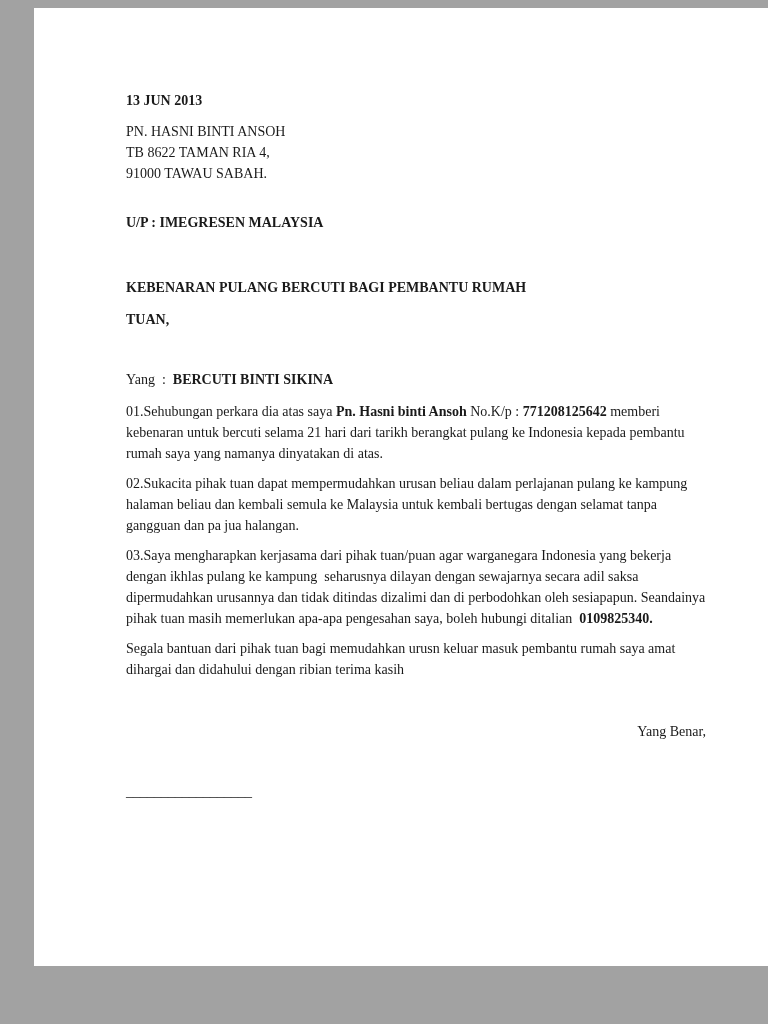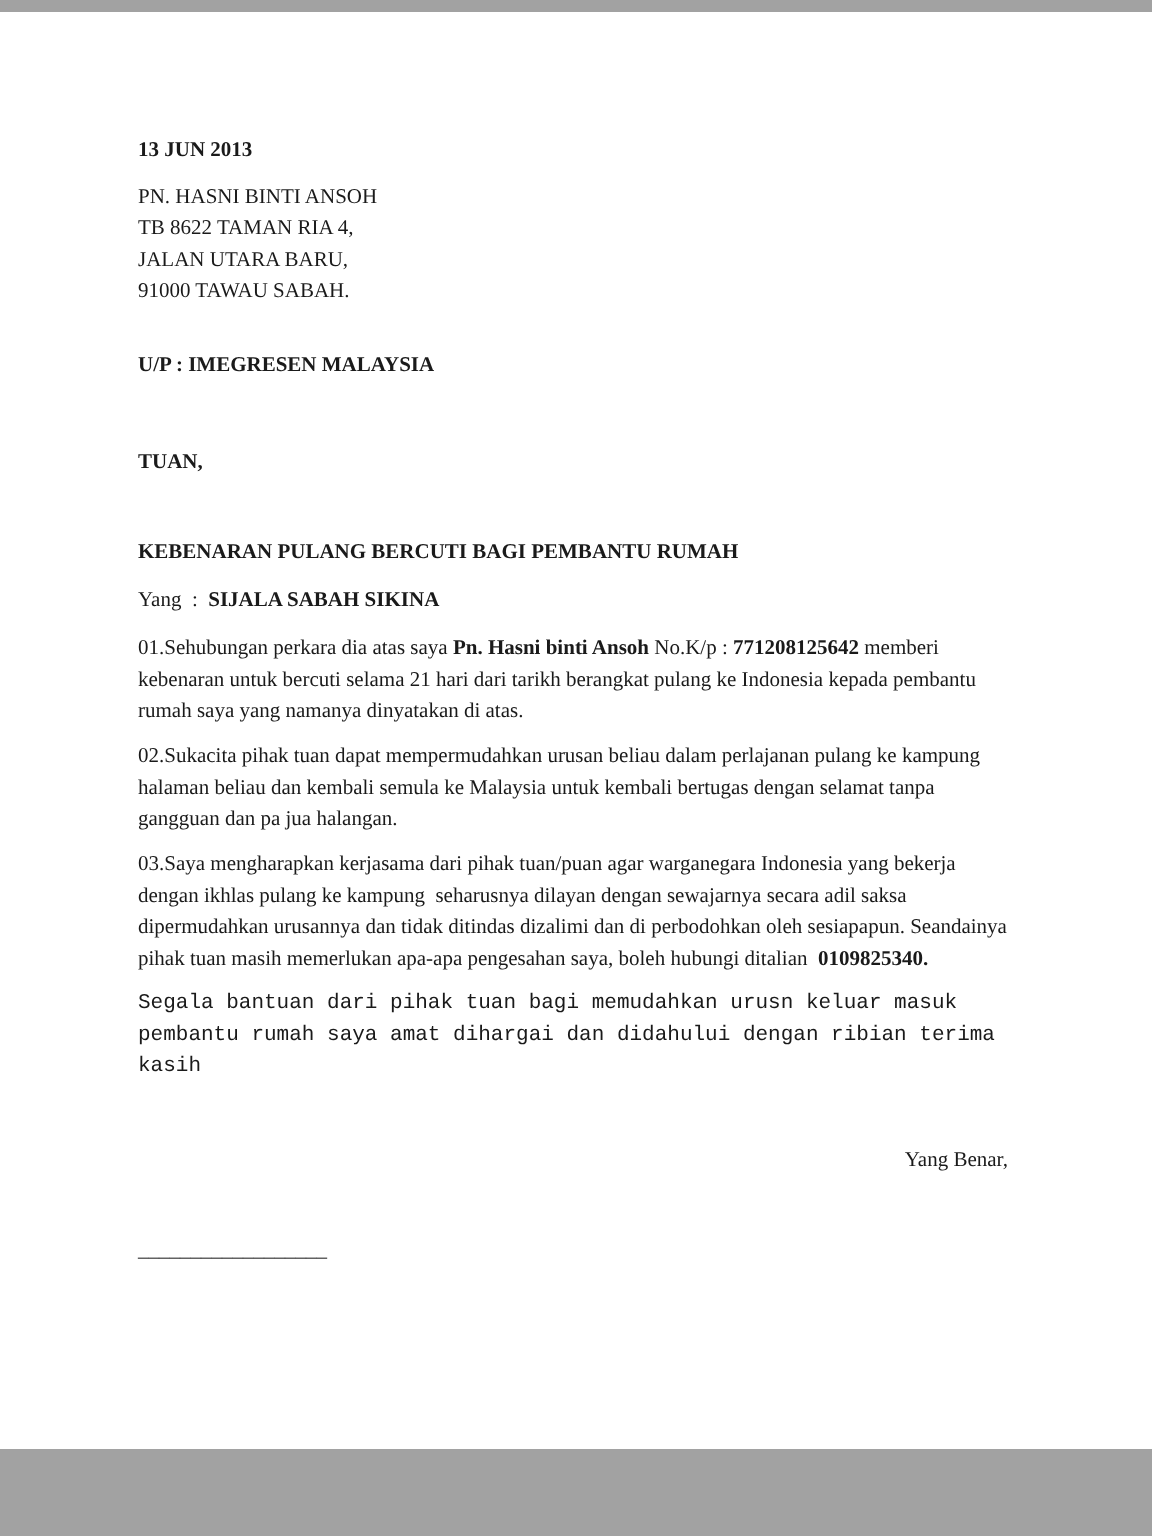--- a/index.html
+++ b/index.html
@@ -9,20 +9,21 @@
     height: 1024px;
     overflow: hidden;
     background: #a2a2a2;
     font-family: "Liberation Serif", "DejaVu Serif", serif;
   }
   .frame {
     position: relative;
     width: 640px;
     height: 1024px;
     background: #a2a2a2;
+    margin-left: 34px;
   }
   .paper {
     position: absolute;
     top: 8px;
     left: 0;
     width: 768px;
     height: 958px;
     background: #ffffff;
     box-sizing: border-box;
     padding: 82px 96px 0 92px;
@@ -35,46 +36,45 @@
     white-space: pre-wrap;
   }
   .bold { font-weight: bold; }
   .date-line { margin-bottom: 10px !important; }
   .address-block { margin-bottom: 28px; }
   .attention { margin-bottom: 44px !important; }
   .salutation { margin-bottom: 39px !important; }
   .subject { margin-bottom: 11px !important; }
   .field-line { margin-bottom: 11px !important; }
   .para { margin-bottom: 9px !important; }
-  .closing-para { margin-bottom: 41px !important; font-family: Liberation Mono, monospace; }
+  .closing-para { margin-bottom: 41px !important; }
   .sign-off { margin-bottom: 39px !important; text-align: right; }
   .signature-line { margin-bottom: 9px !important; }
 </style>
 </head>
 <body>
 
 <div class="frame">
   <div class="paper">
 
     <p class="bold date-line">13 JUN 2013</p>
 
     <div class="address-block">
       <p>PN. HASNI BINTI ANSOH</p>
       <p>TB 8622 TAMAN RIA 4,</p>
-      <p>JALAN UTARA BARU,</p>
       <p>91000 TAWAU SABAH.</p>
     </div>
 
     <p class="bold attention">U/P : IMEGRESEN MALAYSIA</p>
 
+    <p class="bold subject">KEBENARAN PULANG BERCUTI BAGI PEMBANTU RUMAH</p>
+
     <p class="bold salutation">TUAN,</p>
 
-    <p class="bold subject">KEBENARAN PULANG BERCUTI BAGI PEMBANTU RUMAH</p>
-
-    <p class="field-line"><span>Yang  :  </span><span style="font-weight: bold;">SIJALA SABAH SIKINA</span></p>
+    <p class="field-line"><span>Yang  :  </span><span style="font-weight: bold;">BERCUTI BINTI SIKINA</span></p>
 
 
     <p class="para"><span>01.Sehubungan perkara dia atas saya </span><span style="font-weight: bold;">Pn. Hasni binti Ansoh </span><span>No.K/p : </span><span style="font-weight: bold;">771208125642</span><span> memberi kebenaran untuk bercuti selama 21 hari dari tarikh berangkat pulang ke Indonesia kepada pembantu rumah saya yang namanya dinyatakan di atas.</span></p>
 
     <p class="para"><span>02.Sukacita pihak tuan dapat mempermudahkan urusan beliau dalam perlajanan pulang ke kampung halaman beliau dan kembali semula ke Malaysia untuk kembali bertugas dengan selamat tanpa gangguan dan pa jua halangan.</span></p>
 
     <p class="para"><span>03.Saya mengharapkan kerjasama dari pihak tuan/puan agar warganegara Indonesia yang bekerja dengan ikhlas pulang ke kampung  seharusnya dilayan dengan sewajarnya secara adil saksa dipermudahkan urusannya dan tidak ditindas dizalimi dan di perbodohkan oleh sesiapapun. Seandainya pihak tuan masih memerlukan apa-apa pengesahan saya, boleh hubungi ditalian  </span><span style="font-weight: bold;">0109825340.</span></p>
 
     <p class="closing-para">Segala bantuan dari pihak tuan bagi memudahkan urusn keluar masuk pembantu rumah saya amat dihargai dan didahului dengan ribian terima kasih</p>
 

